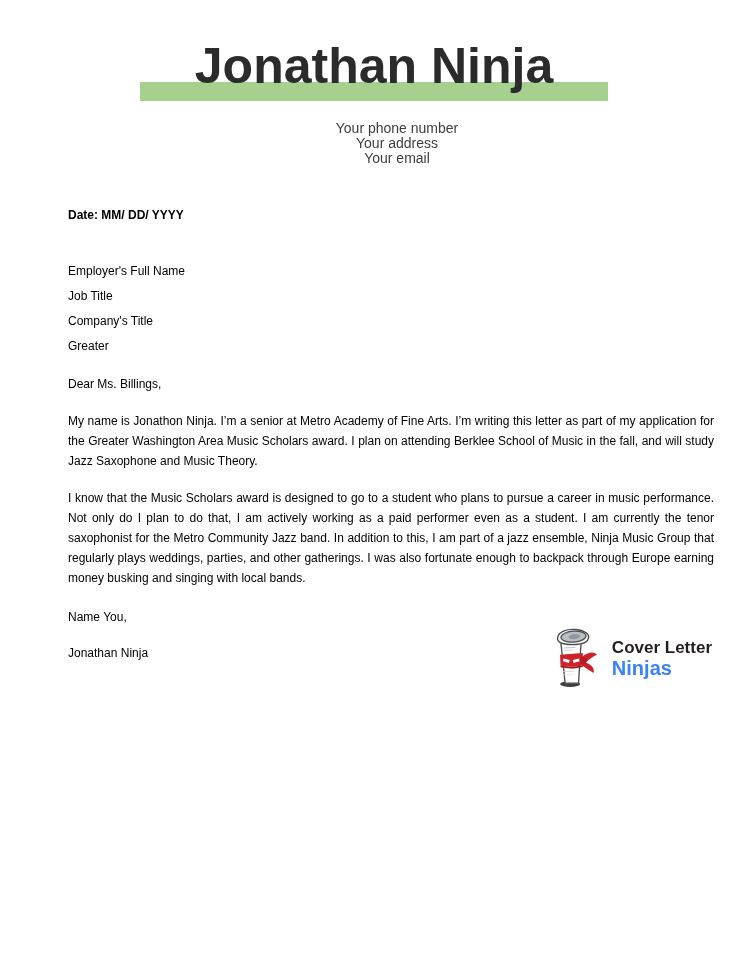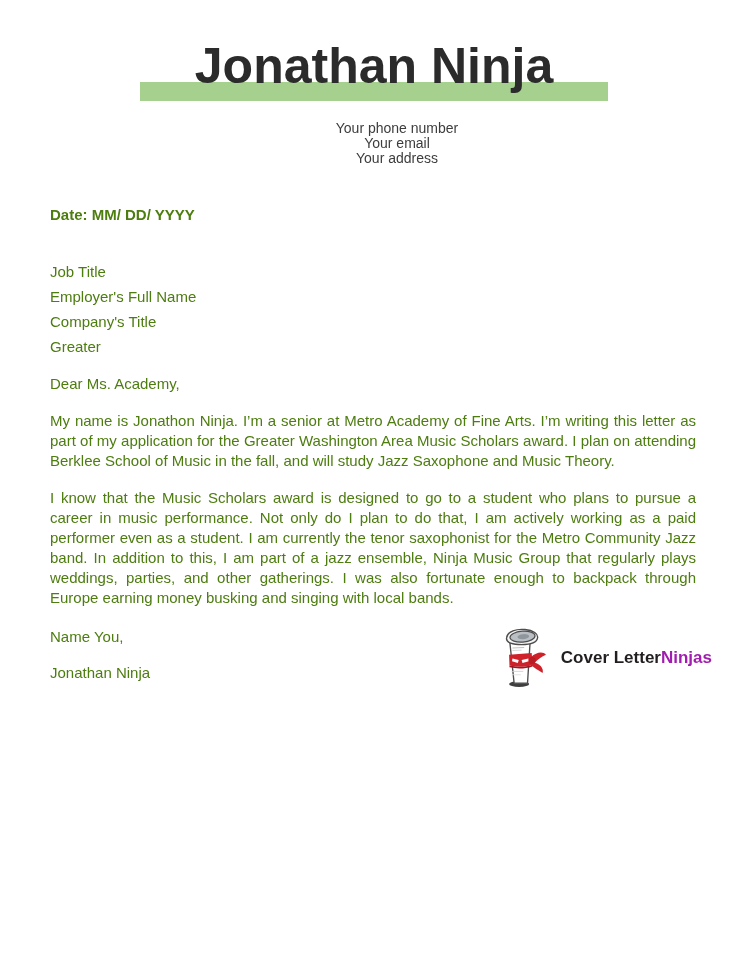--- a/index.html
+++ b/index.html
@@ -38,72 +38,72 @@
     text-align: center;
     font-size: 14px;
     line-height: 15px;
     color: #3d3d3d;
     padding-left: 46px;
   }
 
   
   .letter {
     position: absolute;
-    left: 50px; top: 180px;
+    left: 68px; top: 180px;
     width: 650px;
-    font-size: 15px;
+    font-size: 12px;
     line-height: 20px;
-    color: #4d7c0f;
+    color: #000000;
   }
   .date { margin: 25px 0 0 0; font-weight: bold; }
   .recipient { margin: 34px 0 0 0; line-height: 25px; }
   .salutation { margin: 15px 0 0 0; }
   .para { margin: 17px 4px 0 0; text-align: justify; }
   .closing { margin: 19px 0 0 0; }
   .signature { margin: 16px 0 0 0; }
 
   
   .brand-logo {
     position: absolute;
     right: 36px; bottom: 14px;
     display: flex;
     align-items: center;
     gap: 9px;
   }
   .brand-icon { width: 54px; height: 62px; display: block; }
-  .brand-text { display: flex; flex-direction: row; line-height: 20px; }
+  .brand-text { display: flex; flex-direction: column; line-height: 20px; }
   .brand-line1 { font-size: 17px; font-weight: bold; color: #231f20; }
-  .brand-line2 { font-size: 17px; font-weight: bold; color: #a21caf; }
+  .brand-line2 { font-size: 20px; font-weight: bold; color: #3b82f6; }
 </style>
 </head>
 <body>
 
 <div class="page">
 
   <div class="header">
     <div class="green-bar"></div>
     <h1 class="title">Jonathan Ninja</h1>
     <div class="contact">
       <div>Your phone number</div>
+      <div>Your address</div>
       <div>Your email</div>
-      <div>Your address</div>
     </div>
   </div>
 
   <div class="letter">
     <p class="date">Date: MM/ DD/ YYYY</p>
 
     <div class="recipient">
+      <div>Employer's Full Name</div>
       <div>Job Title</div>
-      <div>Employer's Full Name</div>
       <div>Company's Title</div>
       <div>Greater</div>
     </div>
 
-    <p class="salutation">Dear Ms. Academy,</p>
+    <p class="salutation">Dear Ms. Billings,</p>
 
     <p class="para">My name is Jonathon Ninja. I’m a senior at Metro Academy of Fine Arts. I’m writing this letter as part of my application for the Greater Washington Area Music Scholars award. I plan on attending Berklee School of Music in the fall, and will study Jazz Saxophone and Music Theory.</p>
     <p class="para">I know that the Music Scholars award is designed to go to a student who plans to pursue a career in music performance. Not only do I plan to do that, I am actively working as a paid performer even as a student. I am currently the tenor saxophonist for the Metro Community Jazz band. In addition to this, I am part of a jazz ensemble, Ninja Music Group that regularly plays weddings, parties, and other gatherings. I was also fortunate enough to backpack through Europe earning money busking and singing with local bands.</p>
 
     <p class="closing">Name You,</p>
     <p class="signature">Jonathan Ninja</p>
   </div>
 
   <div class="brand-logo">
     <svg class="brand-icon" viewBox="0 0 64 74" xmlns="http://www.w3.org/2000/svg">

